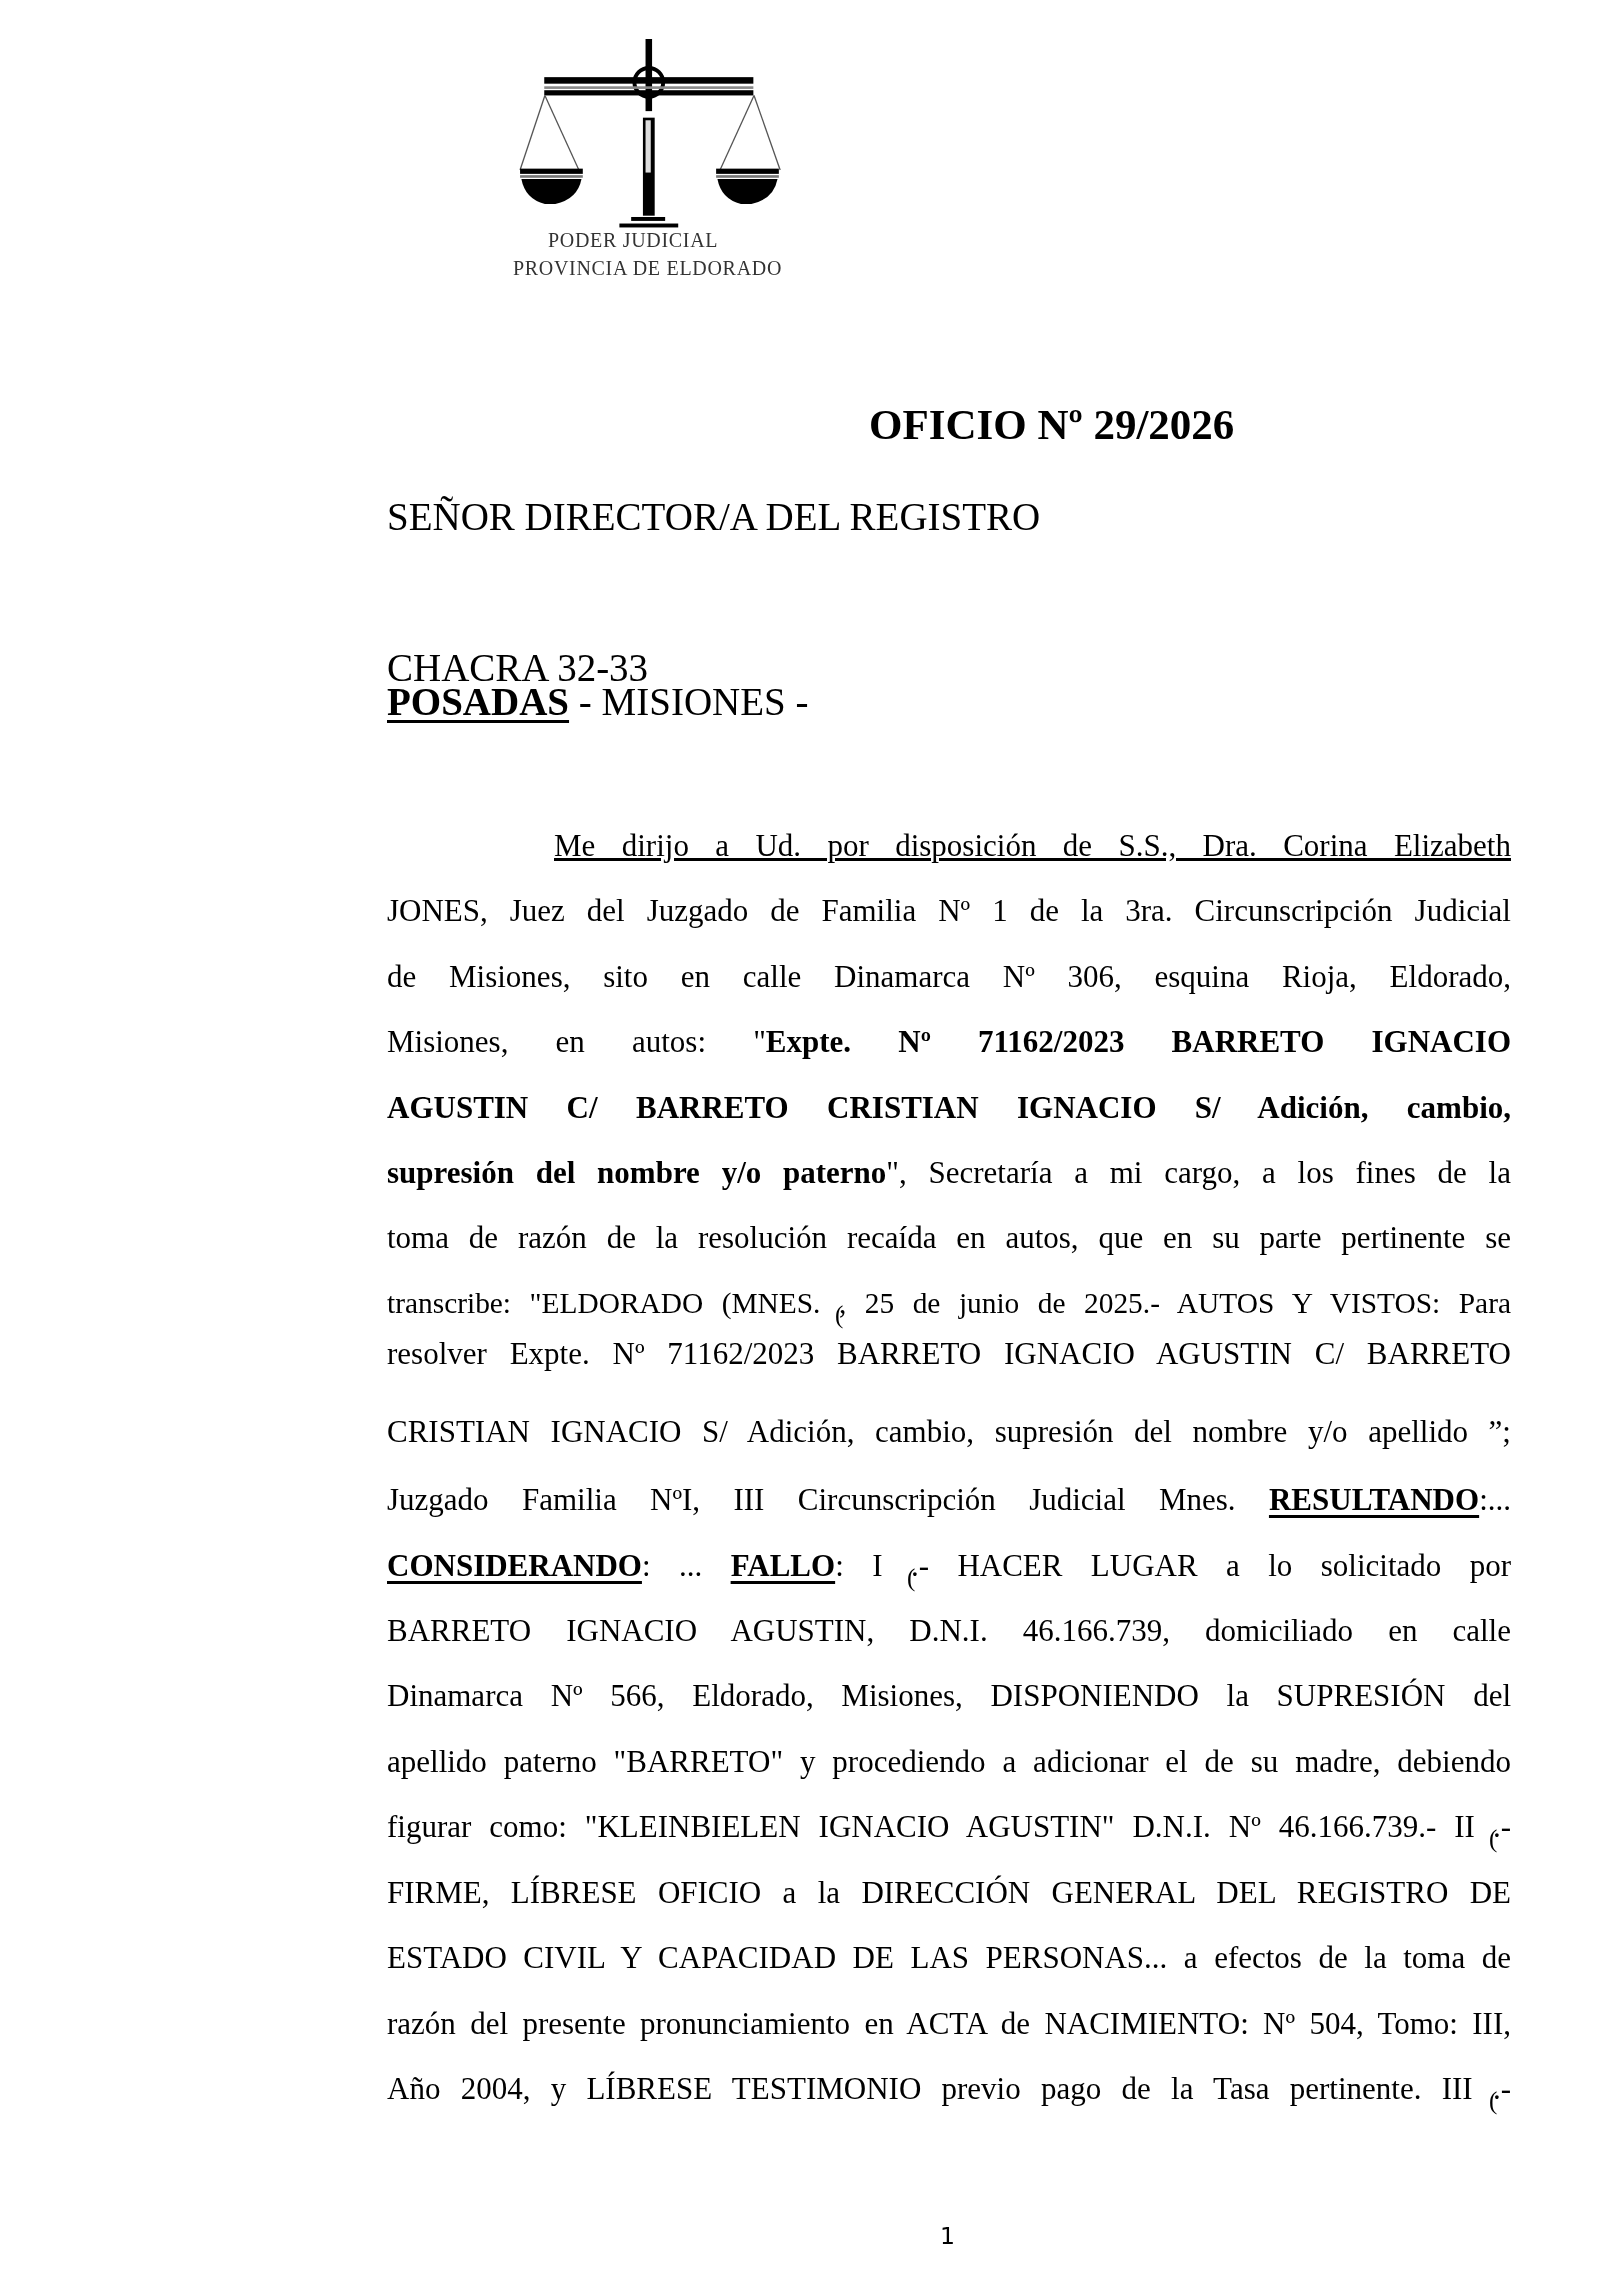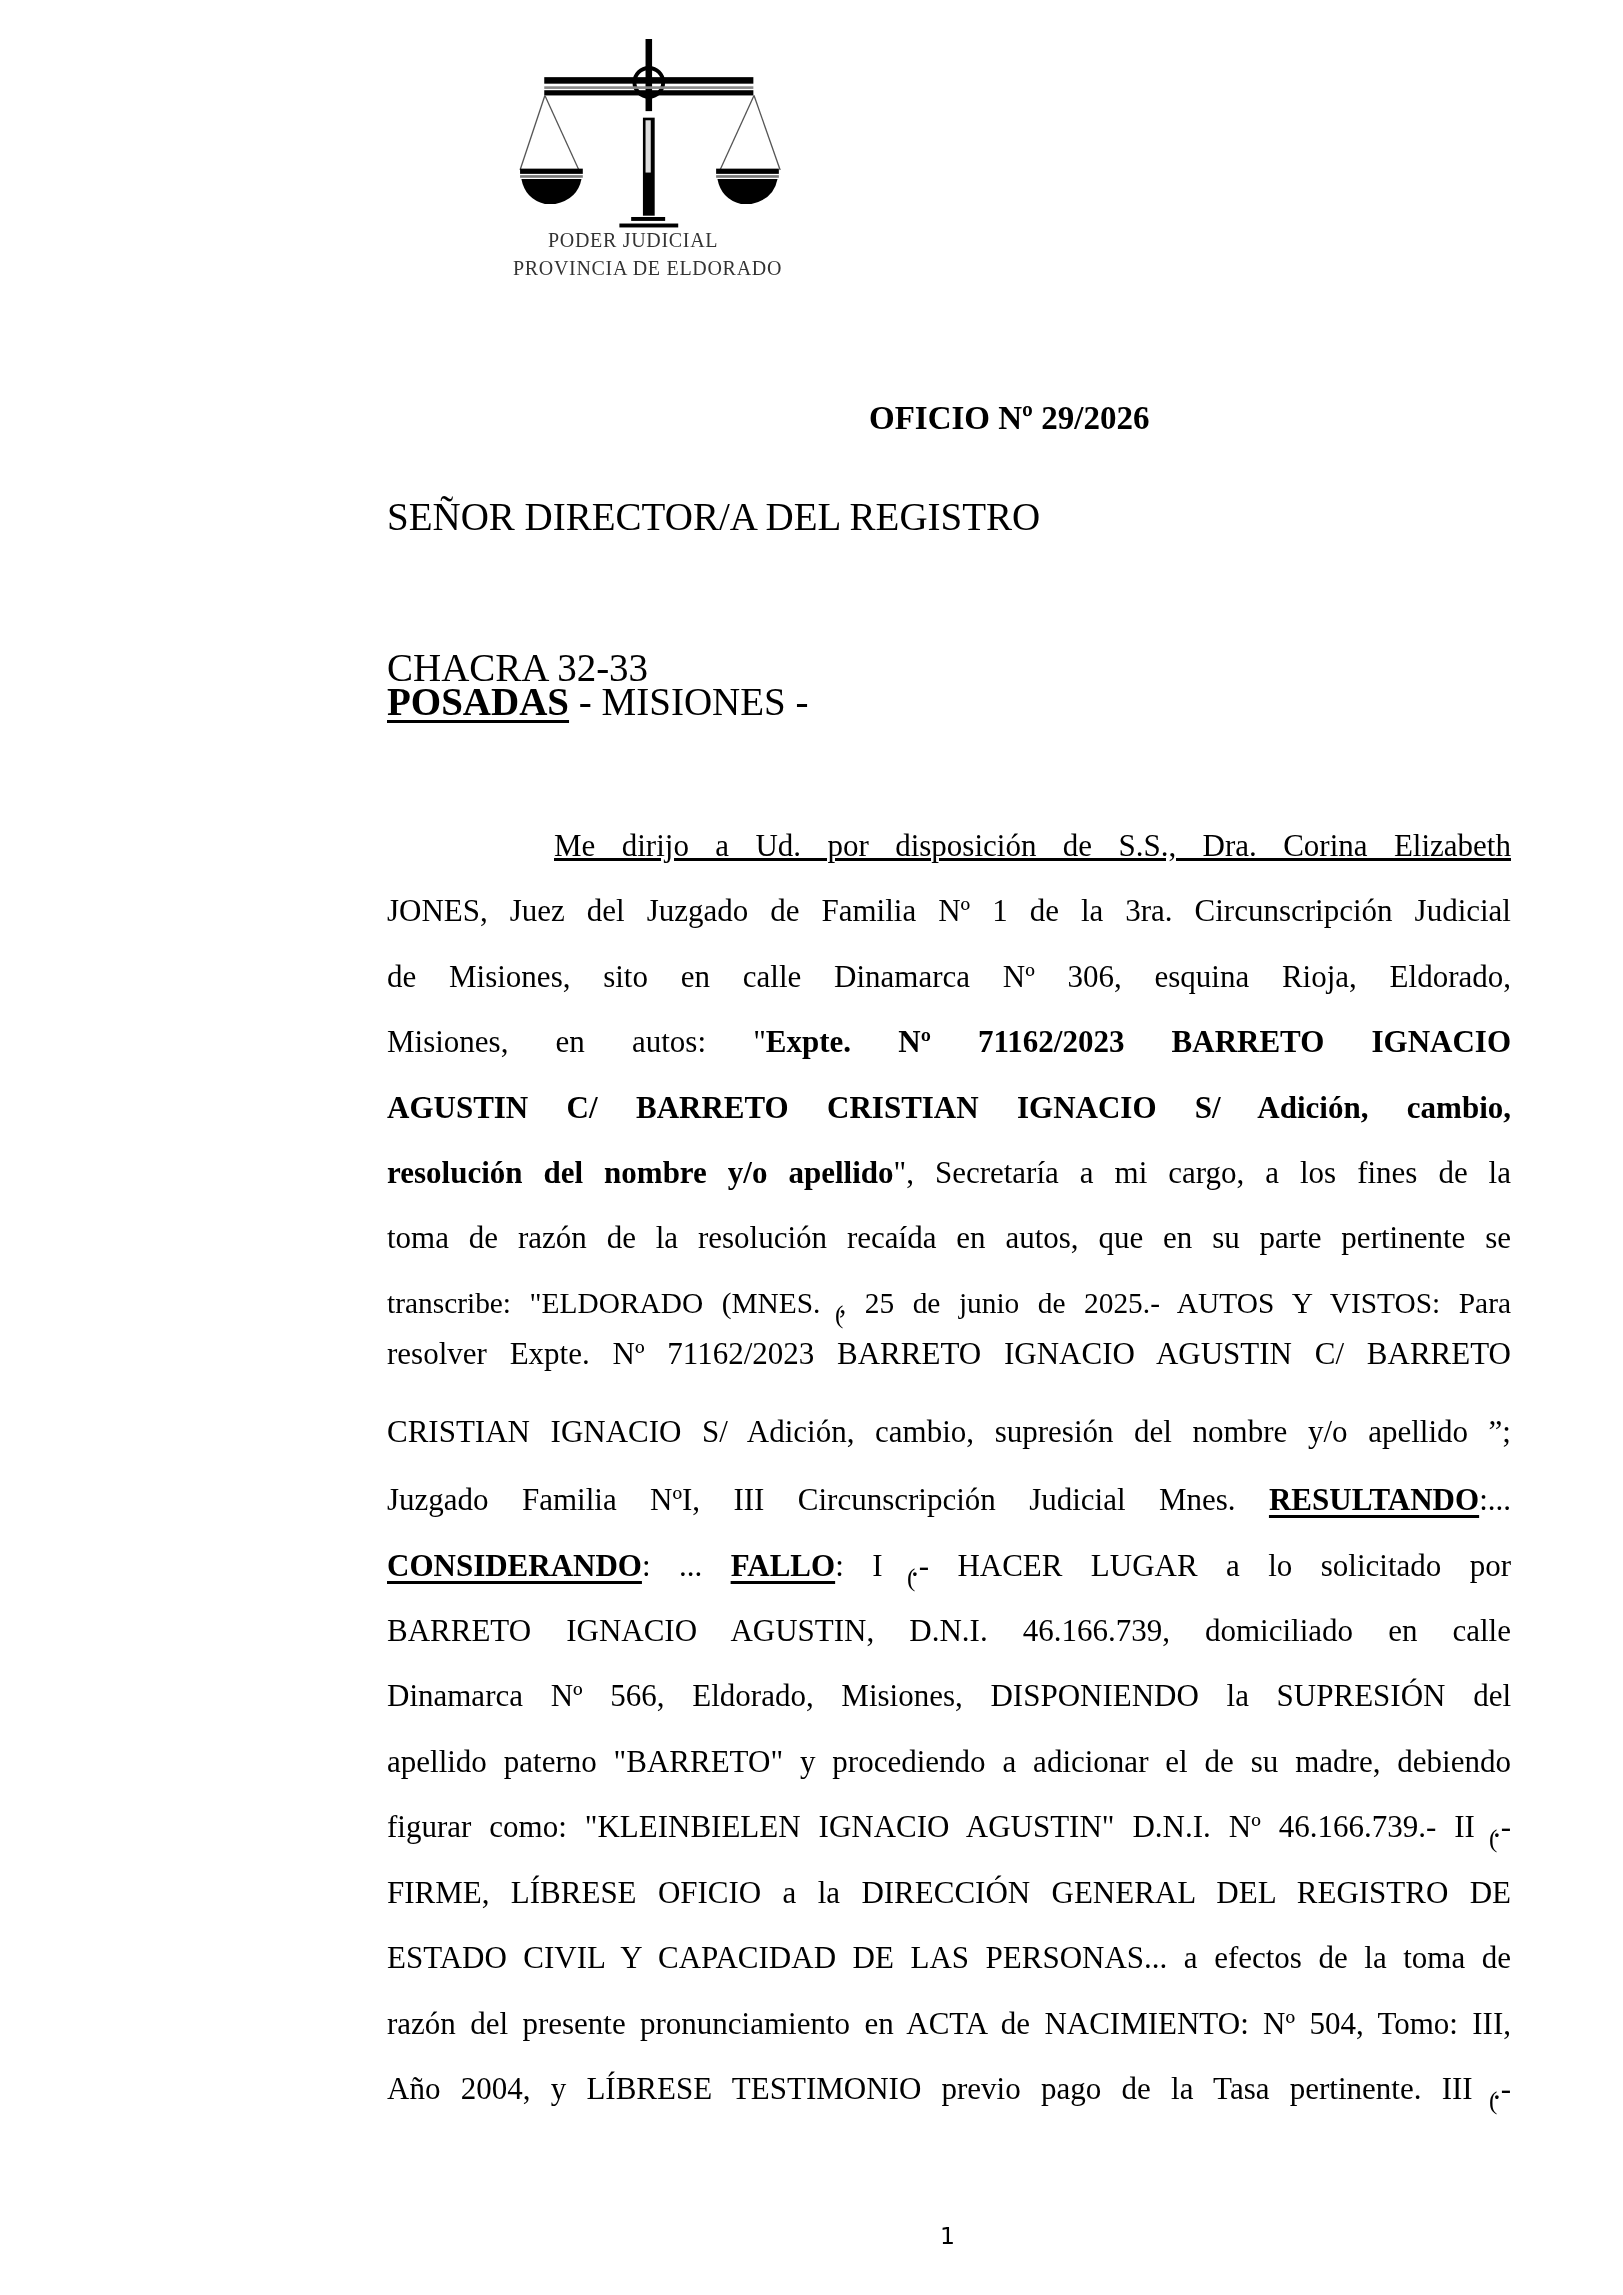--- a/index.html
+++ b/index.html
@@ -5,21 +5,21 @@
   html, body { margin: 0; padding: 0; background: #ffffff; }
   body { width: 1623px; height: 2295px; position: relative; overflow: hidden;
          font-family: "Liberation Serif", "DejaVu Serif", serif; color: #000; }
   .page { position: absolute; left: 0; top: 0; width: 1623px; height: 1989px; background: #fff; }
   .logo { position: absolute; left: 507px; top: 39px; width: 281px; height: 255px; }
   .logo svg { position: absolute; left: 0; top: 0; }
   .logo-text { position: absolute; left: 0; width: 281px; text-align: center;
                font-family: "Liberation Serif", serif; color: #333; letter-spacing: 0.7px; }
   .logo-line1 { top: 190px; font-size: 20px; left: -14.4px; }
   .logo-line2 { top: 218px; font-size: 20px; }
-  .title { position: absolute; left: 869px; top: 400px; font-size: 33px; font-weight: bold; white-space: nowrap; }
+  .title { position: absolute; left: 869px; top: 400px; font-size: 43px; font-weight: bold; white-space: nowrap; }
   .addr { position: absolute; left: 387px; font-size: 39px; white-space: nowrap; }
   .addr-1 { top: 494px; }
   .addr-2 { top: 569px; }
   .addr-3 { top: 645px; }
   .addr-4 { top: 679px; }
   .u { text-decoration: underline; text-decoration-thickness: 2.6px; text-underline-offset: 5.2px; }
   .b { font-weight: bold; }
   .body-line { position: absolute; left: 387px; width: 1124px; font-size: 31px; line-height: 39px;
                white-space: nowrap; text-align: justify; text-align-last: justify; }
   .body-line.indent { left: 554px; width: 957px; text-decoration: underline; }
@@ -72,21 +72,21 @@
   <div class="addr addr-1">SEÑOR DIRECTOR/A DEL REGISTRO</div>
   <div class="addr addr-3">CHACRA 32-33</div>
   <div class="addr addr-4"><span class="b u">POSADAS</span><span> - MISIONES -</span></div>
 
   <div>
     <div class="body-line indent" style="top:826px">Me dirijo a Ud. por disposición de S.S., Dra. Corina Elizabeth</div>
     <div class="body-line" style="top:891px">JONES, Juez del Juzgado de Familia Nº 1 de la 3ra. Circunscripción Judicial</div>
     <div class="body-line" style="top:957px">de Misiones, sito en calle Dinamarca Nº 306, esquina Rioja, Eldorado,</div>
     <div class="body-line" style="top:1022px"><span>Misiones, en autos: "</span><span class="b">Expte. Nº 71162/2023 BARRETO IGNACIO</span></div>
     <div class="body-line b" style="top:1088px">AGUSTIN C/ BARRETO CRISTIAN IGNACIO S/ Adición, cambio,</div>
-    <div class="body-line" style="top:1153px"><span class="b">resolución del nombre y/o apellido</span><span>", Secretaría a mi cargo, a los fines de la</span></div>
+    <div class="body-line" style="top:1153px"><span class="b">supresión del nombre y/o paterno</span><span>", Secretaría a mi cargo, a los fines de la</span></div>
     <div class="body-line" style="top:1218px">toma de razón de la resolución recaída en autos, que en su parte pertinente se</div>
     <div class="body-line" style="top:1284px; font-size:29.4px"><span>transcribe: "ELDORADO (MNES. </span><span class="artifact"></span><span>, 25 de junio de 2025.- AUTOS Y VISTOS: Para</span></div>
     <div class="body-line" style="top:1334px">resolver Expte. Nº 71162/2023 BARRETO IGNACIO AGUSTIN C/ BARRETO</div>
     <div class="body-line" style="top:1412px">CRISTIAN IGNACIO S/ Adición, cambio, supresión del nombre y/o apellido ”;</div>
     <div class="body-line" style="top:1480px"><span>Juzgado Familia NºI, III Circunscripción Judicial Mnes. </span><span class="b u">RESULTANDO</span><span>:...</span></div>
     <div class="body-line" style="top:1546px"><span class="b u">CONSIDERANDO</span><span>: ... </span><span class="b u">FALLO</span><span>: I </span><span class="artifact"></span><span>.- HACER LUGAR a lo solicitado por</span></div>
     <div class="body-line" style="top:1611px">BARRETO IGNACIO AGUSTIN, D.N.I. 46.166.739, domiciliado en calle</div>
     <div class="body-line" style="top:1676px">Dinamarca Nº 566, Eldorado, Misiones, DISPONIENDO la SUPRESIÓN del</div>
     <div class="body-line" style="top:1742px">apellido paterno "BARRETO" y procediendo a adicionar el de su madre, debiendo</div>
     <div class="body-line" style="top:1807px"><span>figurar como: "KLEINBIELEN IGNACIO AGUSTIN" D.N.I. Nº 46.166.739.- II </span><span class="artifact"></span><span>.-</span></div>

